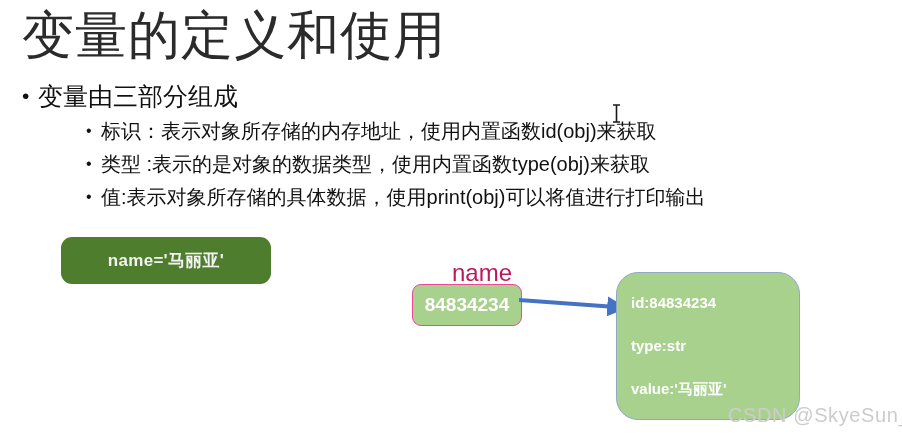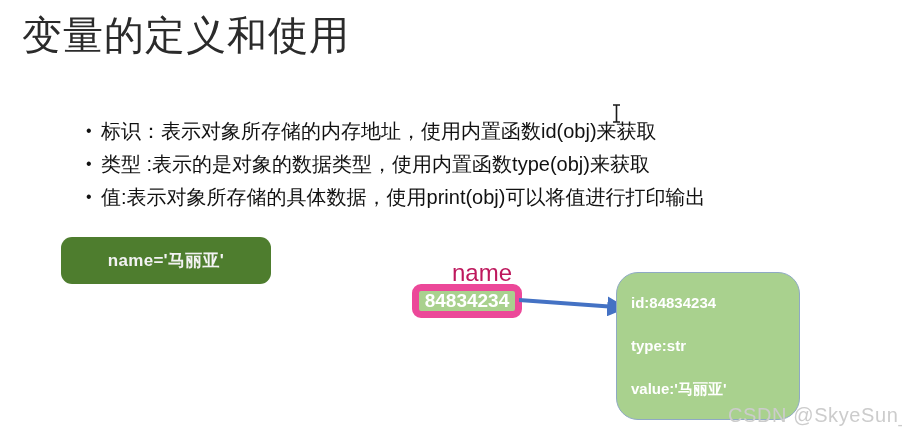--- a/index.html
+++ b/index.html
@@ -17,21 +17,21 @@
     height: 437px;
     background: #ffffff;
     overflow: hidden;
   }
 
   
   .slide-title {
     position: absolute;
     left: 22px;
     top: 10px;
-    font-size: 40px;
+    font-size: 52px;
     line-height: 50px;
     font-weight: 400;
     color: #2b2b2b;
     letter-spacing: 1px;
     white-space: nowrap;
   }
 
   
   .bullet-l1 {
     position: absolute;
@@ -99,23 +99,23 @@
     color: #be185d;
     white-space: nowrap;
   }
 
   
   .var-box {
     position: absolute;
     left: 412px;
     top: 284px;
     width: 110px;
-    height: 34px;
+    height: 42px;
     background: #a9d18e;
-    border: 7px solid #ec4899;
+    border: 1px solid #ec4899;
     border-radius: 9px;
     box-sizing: border-box;
     display: flex;
     align-items: center;
     justify-content: center;
   }
   .var-box-text {
     color: #ffffff;
     font-size: 19px;
     font-weight: bold;
@@ -175,20 +175,23 @@
     height: 19px;
   }
 </style>
 </head>
 <body>
 
 <div id="slide">
 
   <div class="slide-title">变量的定义和使用</div>
 
+  <div class="bullet-l1">
+    <span class="dot">•</span><span>变量由三部分组成</span>
+  </div>
 
   <div class="bullet-l2" id="bullet-sub-0">
     <span class="dot">•</span><span>标识：表示对象所存储的内存地址，使用内置函数id(obj)来获取</span>
   </div>
 
   <div class="bullet-l2" id="bullet-sub-1">
     <span class="dot">•</span><span>类型 :表示的是对象的数据类型，使用内置函数type(obj)来获取</span>
   </div>
 
   <div class="bullet-l2" id="bullet-sub-2">

